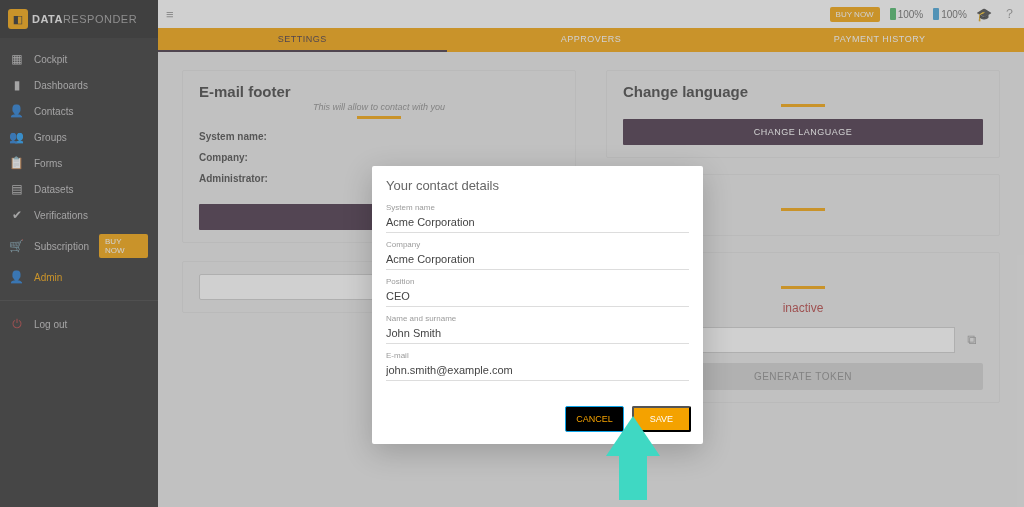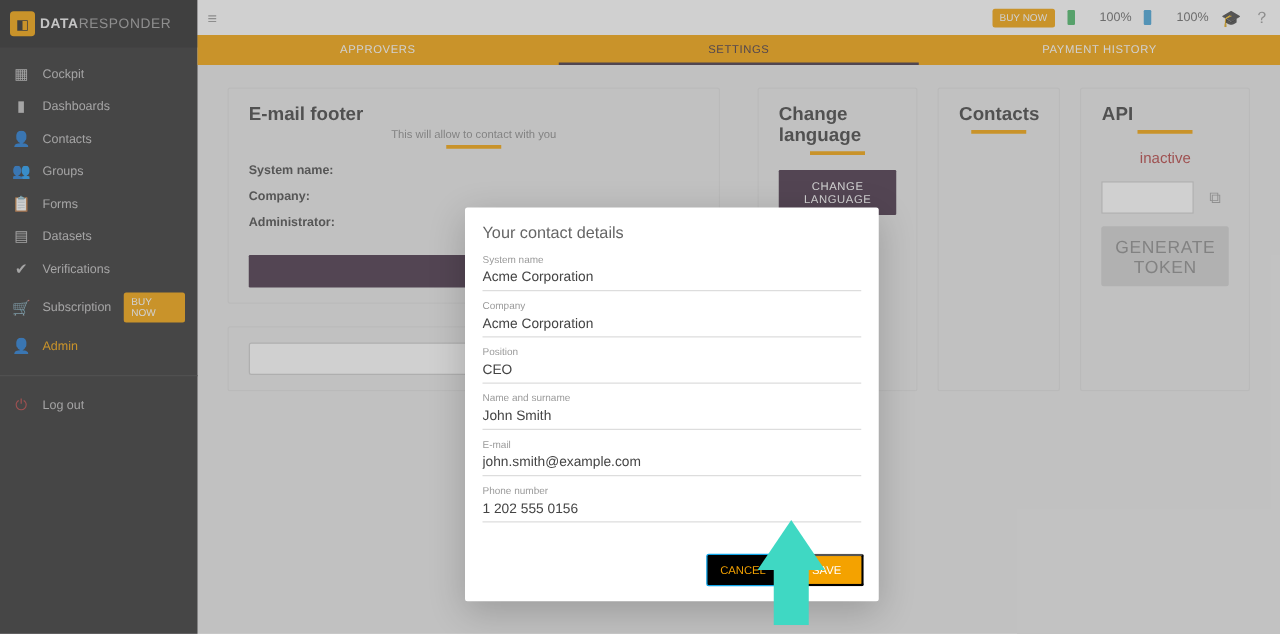--- a/index.html
+++ b/index.html
@@ -16,48 +16,48 @@
   .nav-item .ic { width: 14px; height: 14px; display: inline-flex; align-items: center; justify-content: center; font-size: 12px; }
   .nav-item.active { color: #f4a200; }
   .nav-item.logout .ic { color: #b33c3c; }
   .buy-pill { margin-left: auto; background: #f4a200; color: #fff; font-size: 8px; padding: 3px 6px; border-radius: 2px; }
   .divider { height: 1px; background: #3b3b3b; margin: 10px 0; }
   
   .topbar { position: absolute; left: 158px; top: 0; right: 0; height: 28px; background: #fff; display: flex; align-items: center; padding: 0 8px; gap: 8px; color: #666; }
   .hamburger { font-size: 13px; color: #999; cursor: pointer; }
   .top-right { margin-left: auto; display: flex; align-items: center; gap: 10px; font-size: 10px; }
   .top-buy { background: #f4a200; color: #fff; font-size: 8px; padding: 3px 6px; border-radius: 2px; cursor: pointer; }
-  .battery { display: flex; align-items: flex-end; gap: 20px; color: #666; }
+  .battery { display: flex; align-items: flex-end; gap: 2px; color: #666; }
   .batt-icon { width: 6px; height: 12px; border-radius: 1px; }
   .batt-icon.green { background: #46b764; }
   .batt-icon.blue { background: #3fa1d8; }
   .top-ico { color: #999; font-size: 13px; cursor: pointer; }
   
   .tabsbar { position: absolute; left: 158px; top: 28px; right: 0; height: 24px; background: #f4a200; display: flex; }
   .tab { flex: 1; text-align: center; font-size: 9px; letter-spacing: .5px; color: #fff; padding-top: 6px; cursor: pointer; border-bottom: 2px solid transparent; }
   .tab.active { color: #3b2b3b; border-bottom: 2px solid #3b2b3b; }
   
   .content { position: absolute; left: 158px; top: 52px; right: 0; bottom: 0; padding: 18px 24px; }
   .cols { display: flex; gap: 30px; }
   .card { border: 1px solid #ddd; border-radius: 2px; padding: 12px 16px; }
   .card h3 { text-align: left; font-size: 15px; font-weight: bold; color: #3d3d3d; }
   .card .under { width: 44px; height: 3px; background: #f4a200; margin: 4px auto 12px; }
-  .card .sub { text-align: center; font-size: 9px; color: #888; margin-top: 2px; }
+  .card .sub { text-align: center; font-size: 9px; color: #888; margin-top: 2px; font-style: italic; }
   .left-col { flex: 1; display: flex; flex-direction: column; gap: 18px; }
-  .right-col { flex: 1; display: flex; flex-direction: row; gap: 16px; }
+  .right-col { flex: 1; display: flex; flex-direction: column; gap: 16px; }
   .field-row { font-size: 10px; color: #444; margin-bottom: 10px; }
   .field-row b { font-weight: bold; }
   .purple-btn { background: #3f2a40; color: #fff; font-size: 9px; letter-spacing: .5px; text-align: center; padding: 8px 0; cursor: pointer; border-radius: 1px; }
   .input-line { height: 26px; border: 1px solid #ccc; background: #fff; border-radius: 2px; width: 100%; }
   .right-col .card { position: relative; }
   .api-inactive { color: #b33c3c; font-size: 12px; text-align: center; margin-bottom: 12px; }
   .token-row { display: flex; gap: 6px; align-items: center; margin-bottom: 10px; }
   .token-in { flex: 1; height: 26px; border: 1px solid #ccc; background: #fff; }
   .copy-ic { width: 22px; color: #9b9b9b; font-size: 13px; text-align: center; }
-  .gen-btn { background: #cfcfcf; color: #888; font-size: 14px; letter-spacing: .5px; text-align: center; padding: 8px 0; border-radius: 2px; cursor: pointer; }
+  .gen-btn { background: #cfcfcf; color: #888; font-size: 10px; letter-spacing: .5px; text-align: center; padding: 8px 0; border-radius: 2px; cursor: pointer; }
   
   .overlay { position: absolute; inset: 0; background: rgba(120,120,120,0.35); }
   .dialog { position: absolute; left: 372px; top: 166px; width: 331px; background: #fff; box-shadow: 0 8px 30px rgba(0,0,0,0.2); border-radius: 2px; }
   .dialog .body { padding: 12px 14px 4px; }
   .dlg-title { font-size: 13px; color: #666; margin-bottom: 10px; }
   .fld { margin-bottom: 7px; border-bottom: 1px solid #ddd; padding-bottom: 2px; }
   .fld label { display: block; font-size: 8px; color: #9b9b9b; }
   .fld .val { font-size: 11px; color: #444; background: transparent; border: none; width: 100%; outline: none; padding: 2px 0 1px; }
   .dlg-actions { display: flex; justify-content: flex-end; gap: 8px; padding: 14px 12px 12px; }
   .btn-cancel { border: 1px solid #0ea5e9; color: #f4a200; background: #000000; font-size: 9px; padding: 6px 10px; border-radius: 2px; cursor: pointer; }
@@ -134,22 +134,22 @@
     <span class="battery">
         <span class="batt-icon blue"></span>
         <span>100%</span>
       </span>
     <span class="top-ico">🎓</span>
     <span class="top-ico">？</span>
   </div>
 </div>
 
 <div class="tabsbar">
+  <div class="tab active">SETTINGS</div>
   <div class="tab">APPROVERS</div>
-  <div class="tab active">SETTINGS</div>
   <div class="tab">PAYMENT HISTORY</div>
 </div>
 
 <div class="content">
   <div class="cols">
     <div class="left-col">
       <div class="card">
         <h3>E-mail footer</h3>
         <div class="sub">This will allow to contact with you</div>
         <div class="under"></div>
@@ -203,24 +203,20 @@
       <input class="val" value="CEO" style="">
     </div>
     <div class="fld">
       <label>Name and surname</label>
       <input class="val" value="John Smith" style="">
     </div>
     <div class="fld">
       <label>E-mail</label>
       <input class="val" value="john.smith@example.com" style="">
     </div>
-    <div class="fld">
-      <label>Phone number</label>
-      <input class="val" value="1 202 555 0156" style="">
-    </div>
   </div>
   <div class="dlg-actions">
     <button class="btn-cancel">CANCEL</button>
     <button class="btn-save">SAVE</button>
   </div>
 </div>
 
 <div class="arrow">
   <div class="head"></div>
   <div class="stem"></div>

